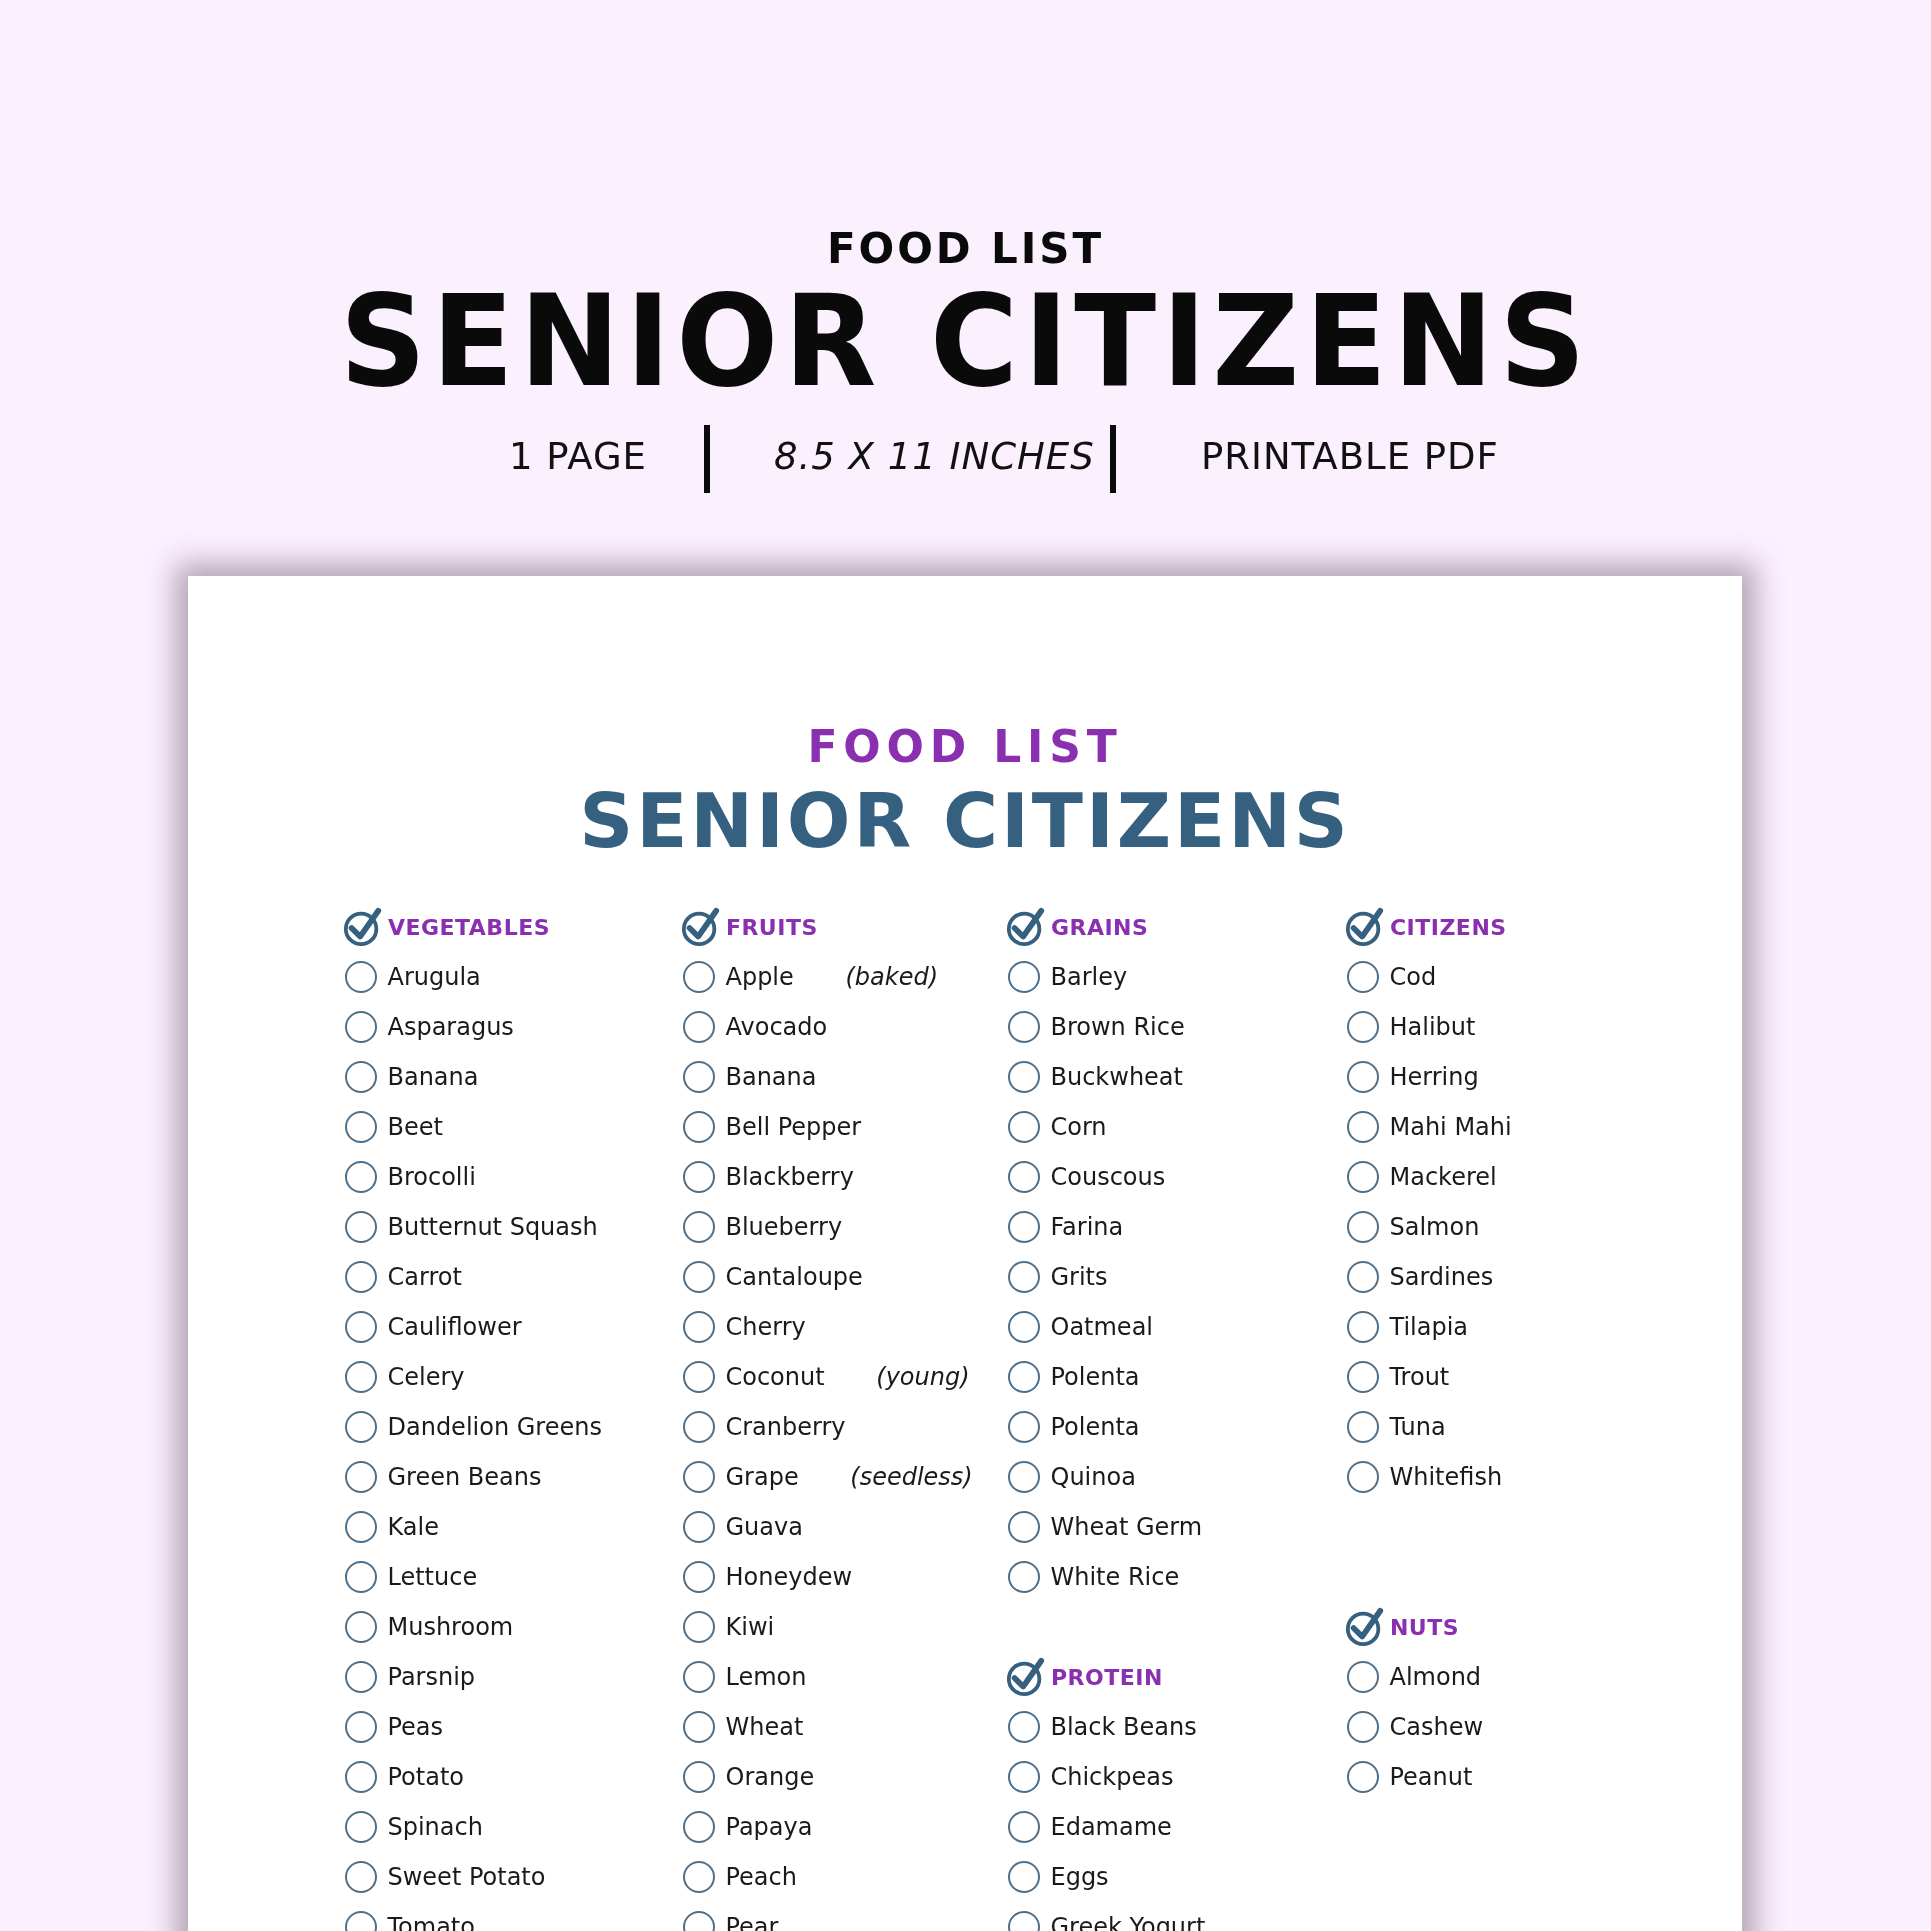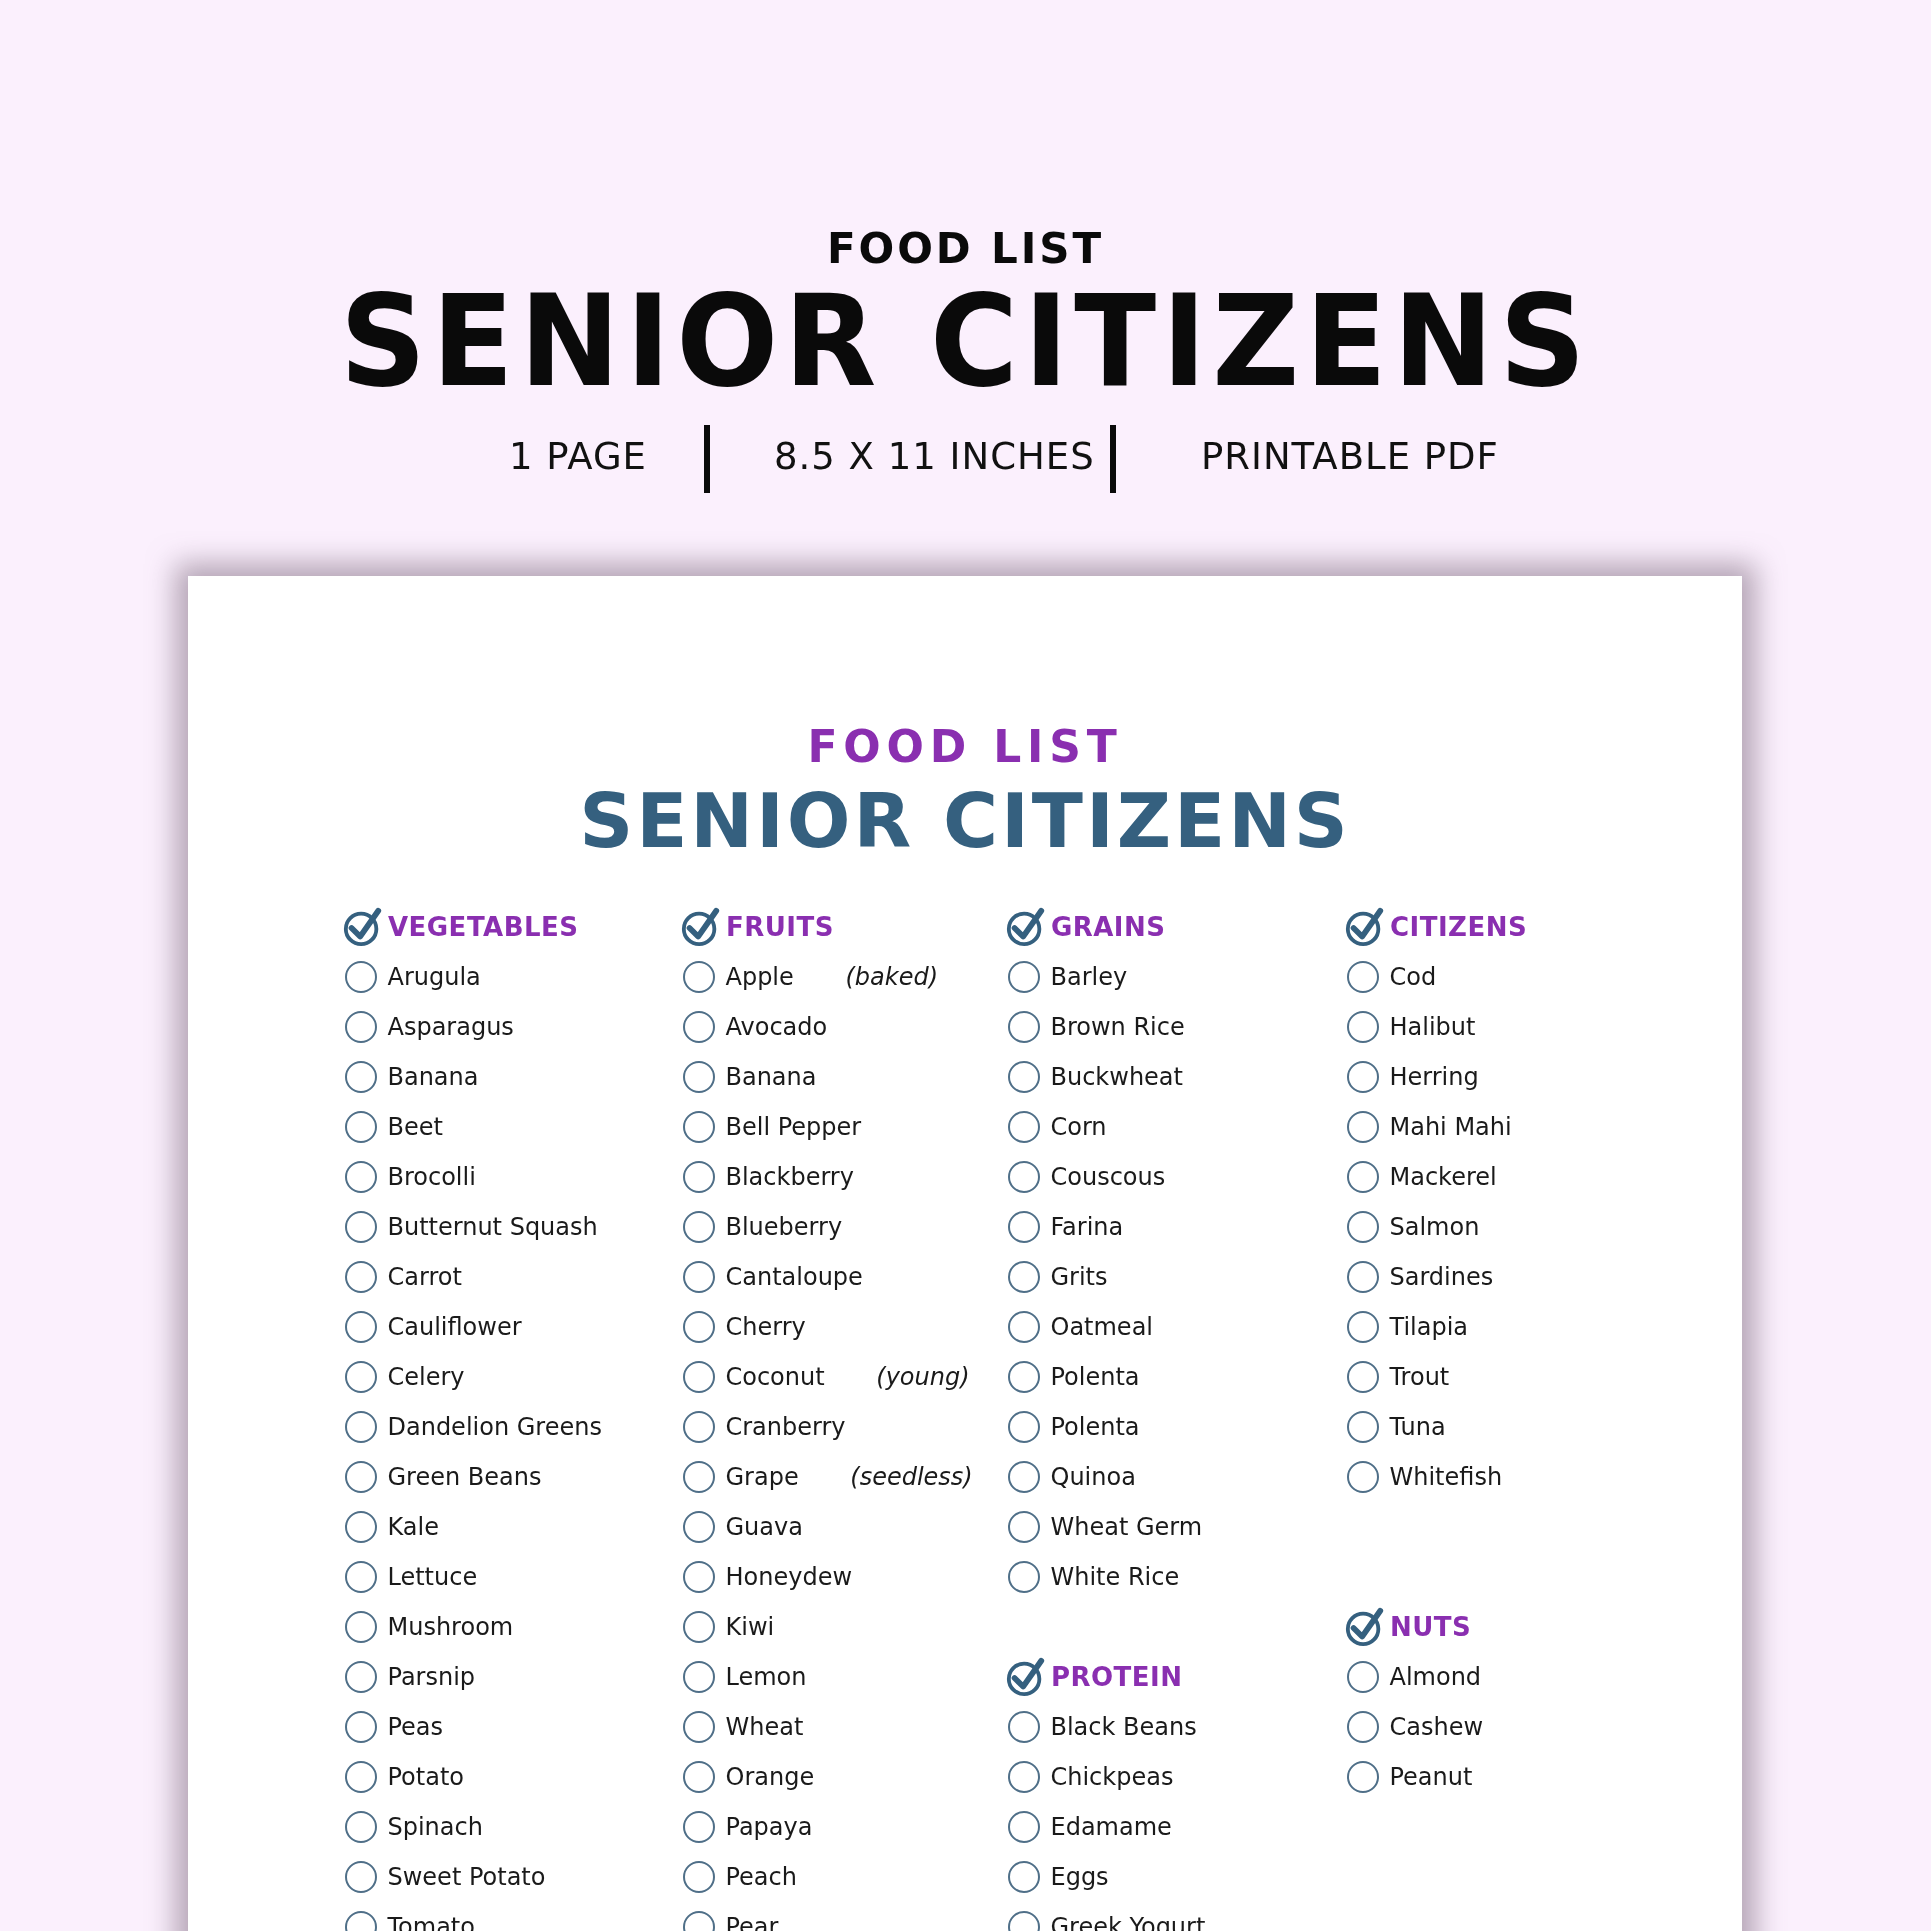--- a/index.html
+++ b/index.html
@@ -45,21 +45,21 @@
     font-family: "DejaVu Sans", sans-serif; font-weight: bold; font-size: 75px;
     letter-spacing: 2.9px; color: #35607f;
   }
   .column { position: absolute; top: 326px; }
   .section { margin-bottom: 0; }
   .section-head {
     display: flex; align-items: center; height: 50px;
   }
   .check-icon { width: 42px; height: 42px; margin-right: 3.9px; flex: none; }
   .section-title {
-    font-family: "DejaVu Sans", sans-serif; font-weight: bold; font-size: 26px;
+    font-family: "DejaVu Sans", sans-serif; font-weight: bold; font-size: 22px;
     color: #8a2fb0; letter-spacing: 0.5px;
   }
   .item { display: flex; align-items: center; height: 50px; }
   .circle {
     width: 32px; height: 32px; border: 2.4px solid #4f6f88; border-radius: 50%;
     margin-right: 10.6px; flex: none; box-sizing: border-box; margin-left: 2.9px;
   }
   .item-label {
     font-family: "DejaVu Sans", sans-serif; font-size: 24px; color: #1a1a1a;
   }
@@ -68,21 +68,21 @@
 </style>
 </head>
 <body>
 
 <div>
   <div class="hdr-eyebrow">FOOD LIST</div>
   <div class="hdr-title">SENIOR CITIZENS</div>
   <div class="specs">
     <span class="spec" style="left:497px;">1 PAGE</span>
     <span class="spec-divider" style="left:692px;"></span>
-    <span class="spec" style="left:762px;">8.5 X 11 INCHES</span>
+    <span class="spec" style="left:762px;font-style:italic;">8.5 X 11 INCHES</span>
     <span class="spec-divider" style="left:1098px;"></span>
     <span class="spec" style="left:1161px;margin-left:28px;">PRINTABLE PDF</span>
   </div>
 </div>
 
 <div class="sheet">
   <div class="sheet-eyebrow">FOOD LIST</div>
   <div class="sheet-title">SENIOR CITIZENS</div>
   <div id="columns">
       <div class="column" style="left: 154px;">

